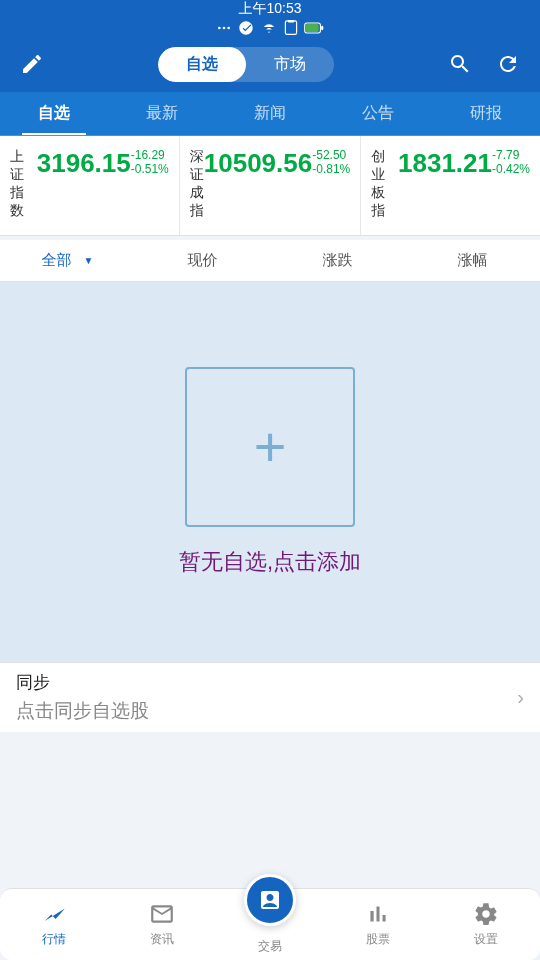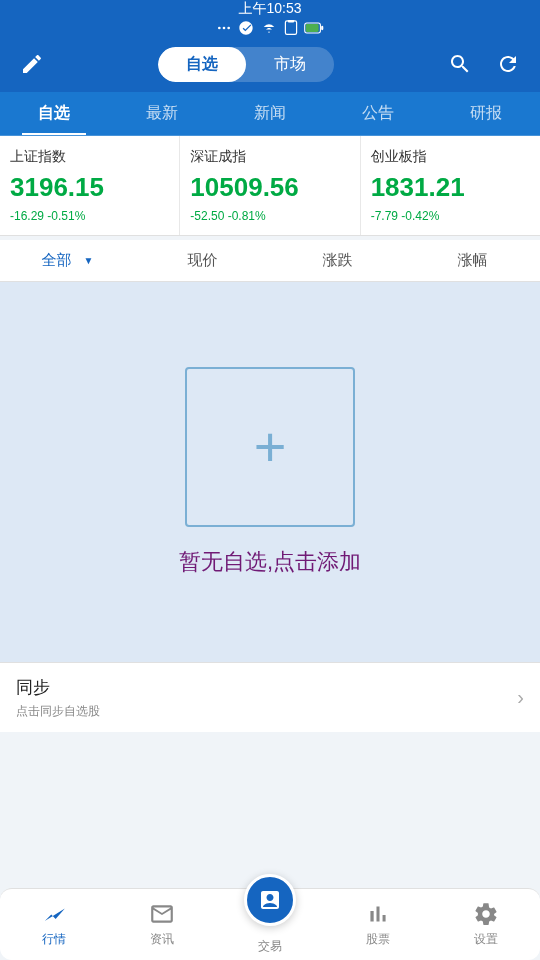--- a/index.html
+++ b/index.html
@@ -113,21 +113,21 @@
     .indices-container {
       background: white;
       display: flex;
       height: 100px;
       border-bottom: 1px solid #e0e0e0;
     }
     .index-item {
       flex: 1;
       padding: 12px 10px;
       display: flex;
-      flex-direction: column;
+      flex-direction: row;
       justify-content: space-between;
       border-right: 1px solid #e8e8e8;
     }
     .index-item:last-child { border-right: none; }
     .index-name {
       font-size: 14px;
       color: #333;
       font-weight: 400;
     }
     .index-value {
@@ -212,21 +212,21 @@
       cursor: pointer;
     }
     .sync-info {}
     .sync-title {
       font-size: 17px;
       color: #222;
       font-weight: 500;
       margin-bottom: 4px;
     }
     .sync-subtitle {
-      font-size: 12px;
+      font-size: 19px;
       color: #888;
     }
     .sync-arrow {
       font-size: 20px;
       color: #aaa;
     }
 
     
     .bottom-nav {
       position: absolute;

